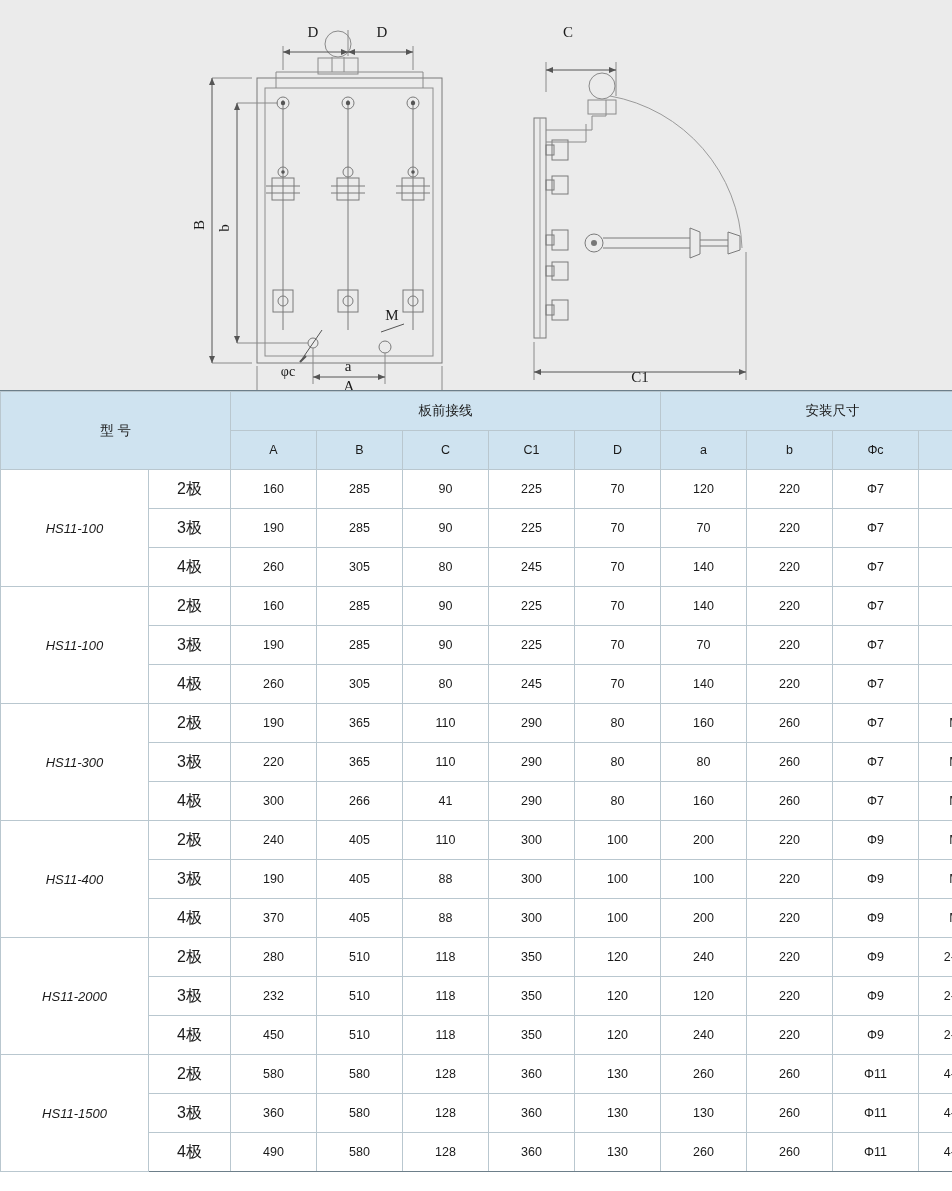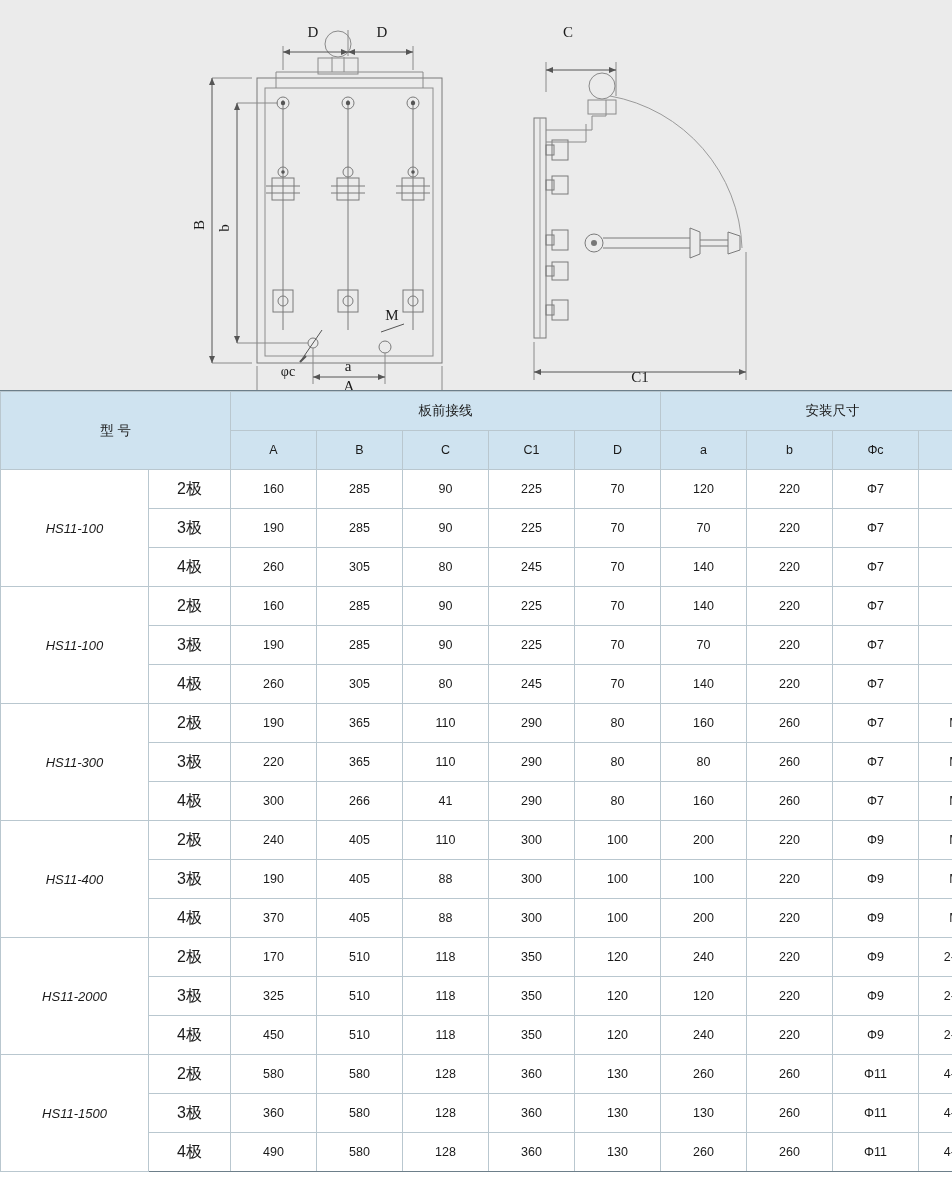--- a/index.html
+++ b/index.html
@@ -446,33 +446,33 @@
             <td>300</td>
             <td>100</td>
             <td>200</td>
             <td>220</td>
             <td>Φ9</td>
             <td class="outer-right">M16</td>
           </tr>
           <tr class="group-top">
             <td class="model-cell outer-left" rowspan="3">HS11-2000</td>
             <td class="pole-cell">2极</td>
-            <td>170</td>
+            <td>280</td>
             <td>510</td>
             <td>118</td>
             <td>350</td>
             <td>120</td>
             <td>240</td>
             <td>220</td>
             <td>Φ9</td>
             <td class="outer-right">2-M12</td>
           </tr>
           <tr>
             <td class="pole-cell">3极</td>
-            <td>325</td>
+            <td>232</td>
             <td>510</td>
             <td>118</td>
             <td>350</td>
             <td>120</td>
             <td>120</td>
             <td>220</td>
             <td>Φ9</td>
             <td class="outer-right">2-M12</td>
           </tr>
           <tr>

